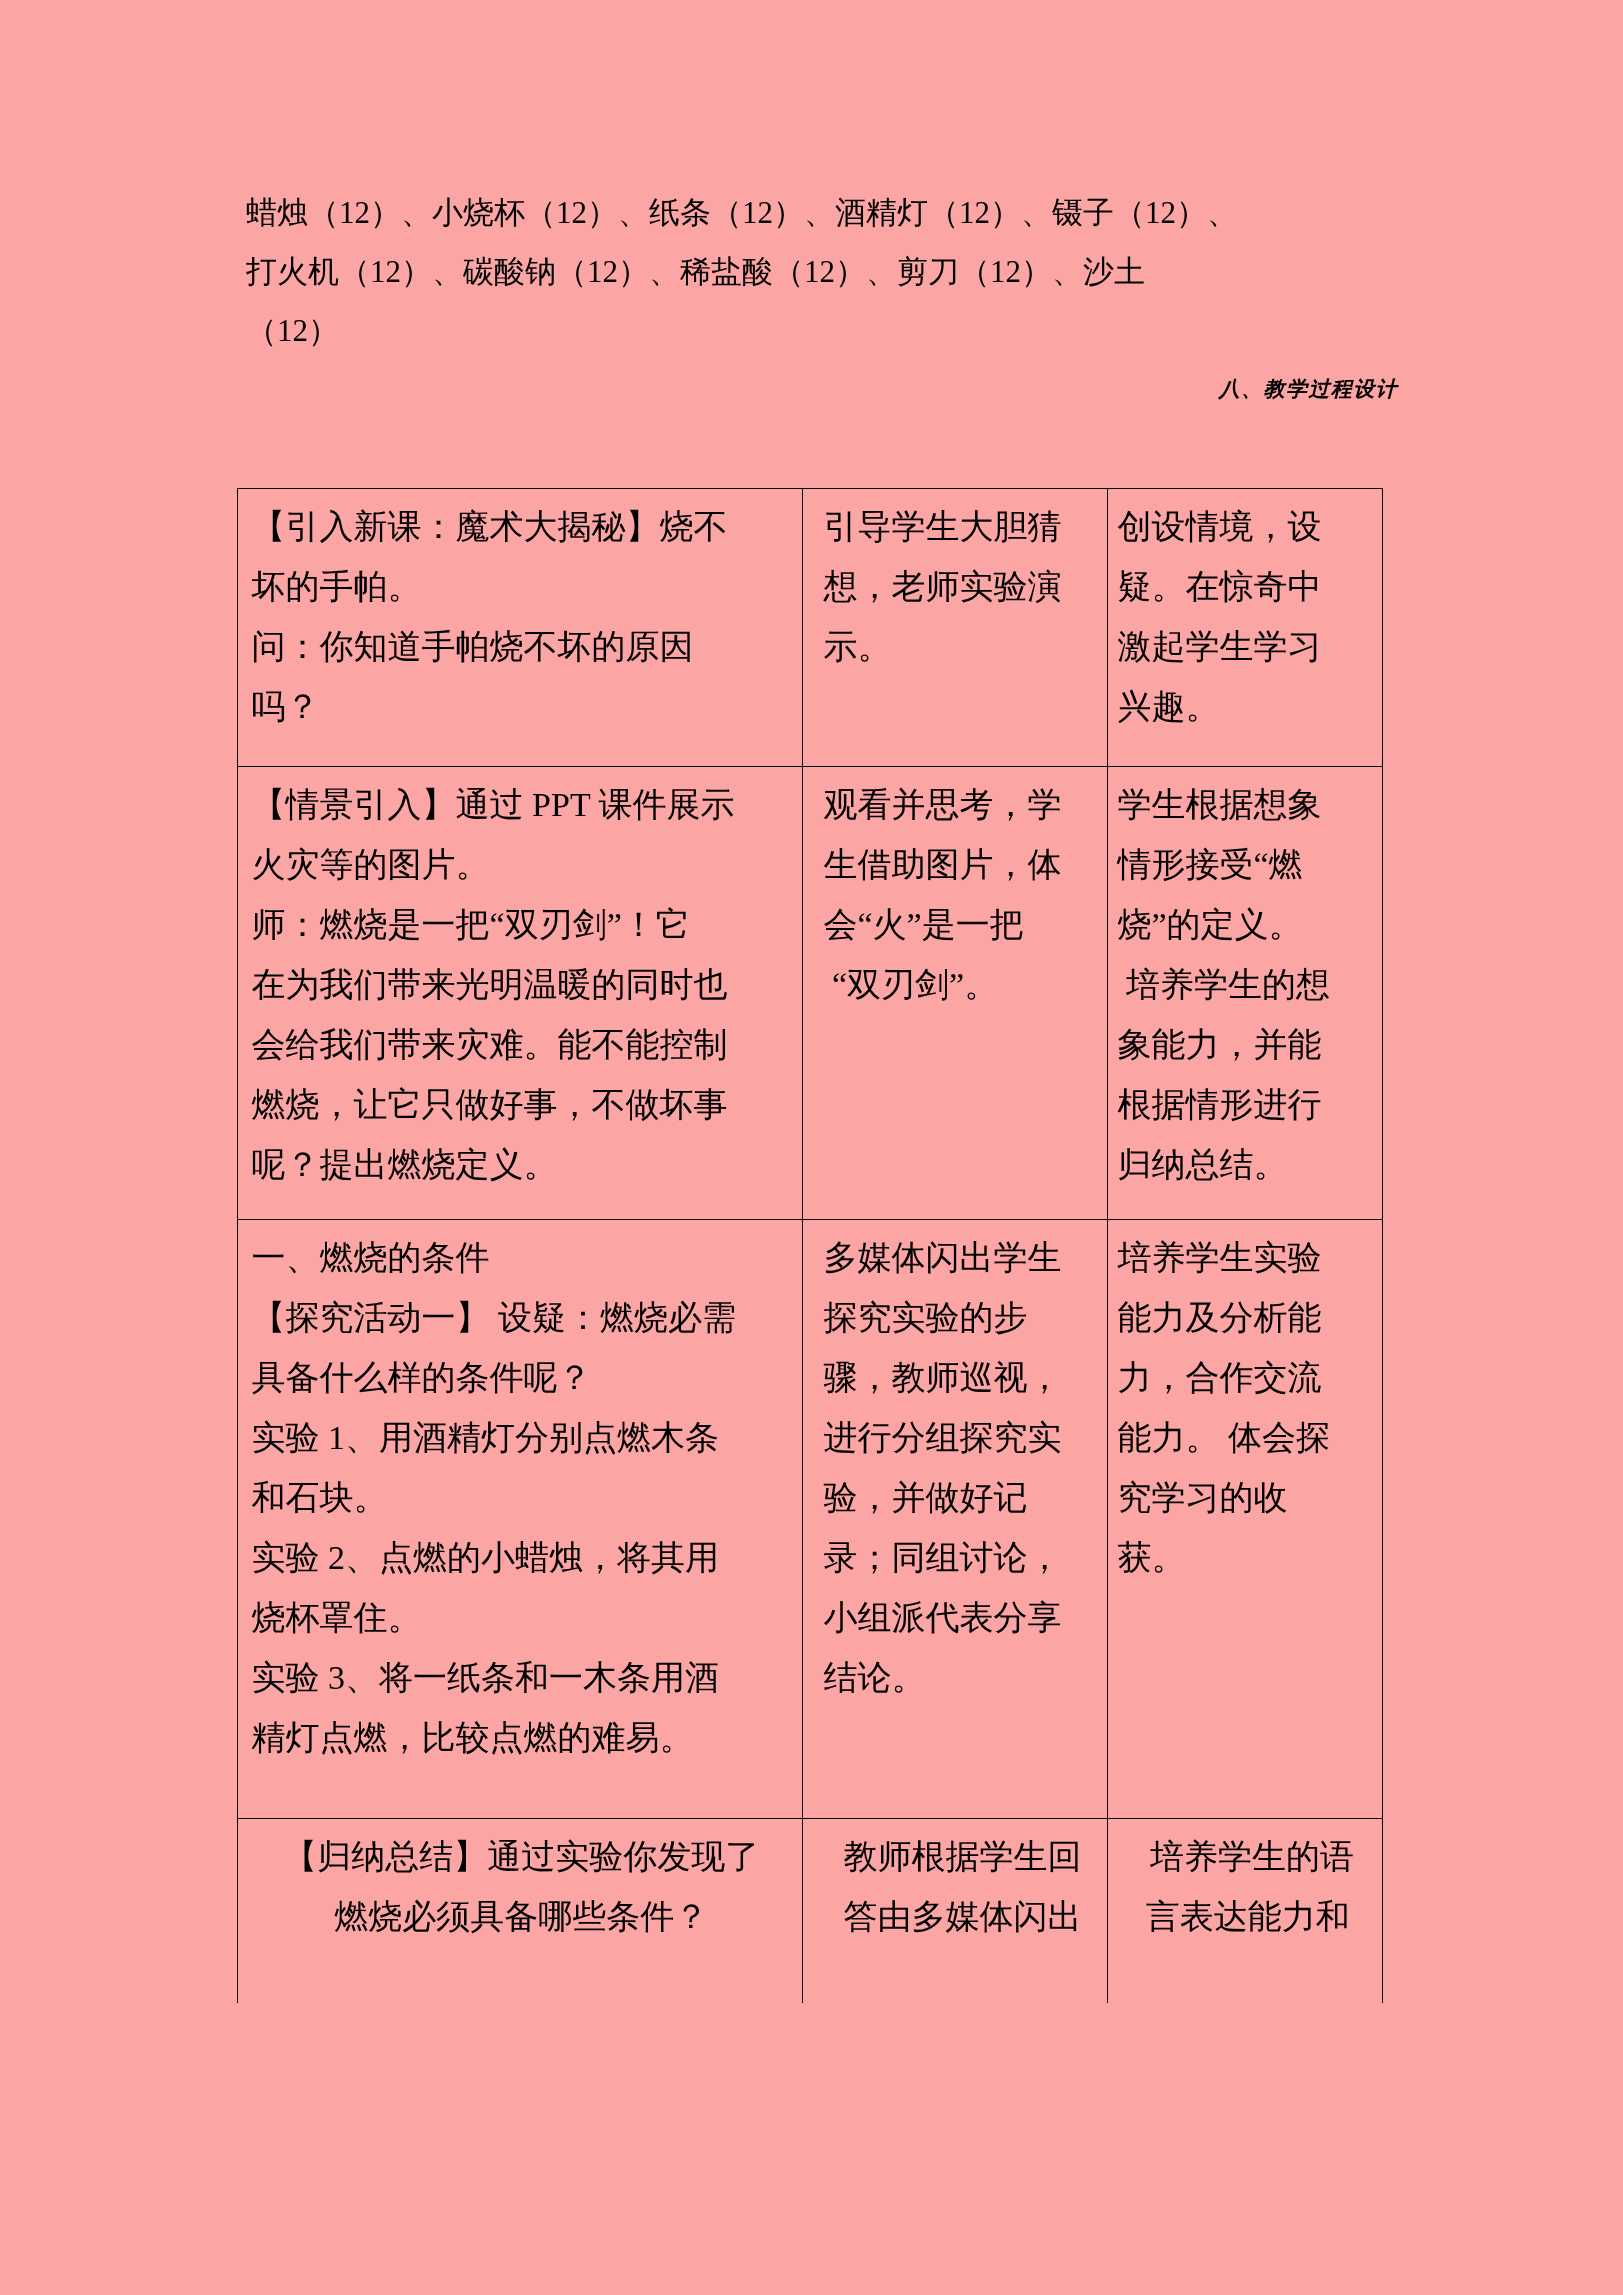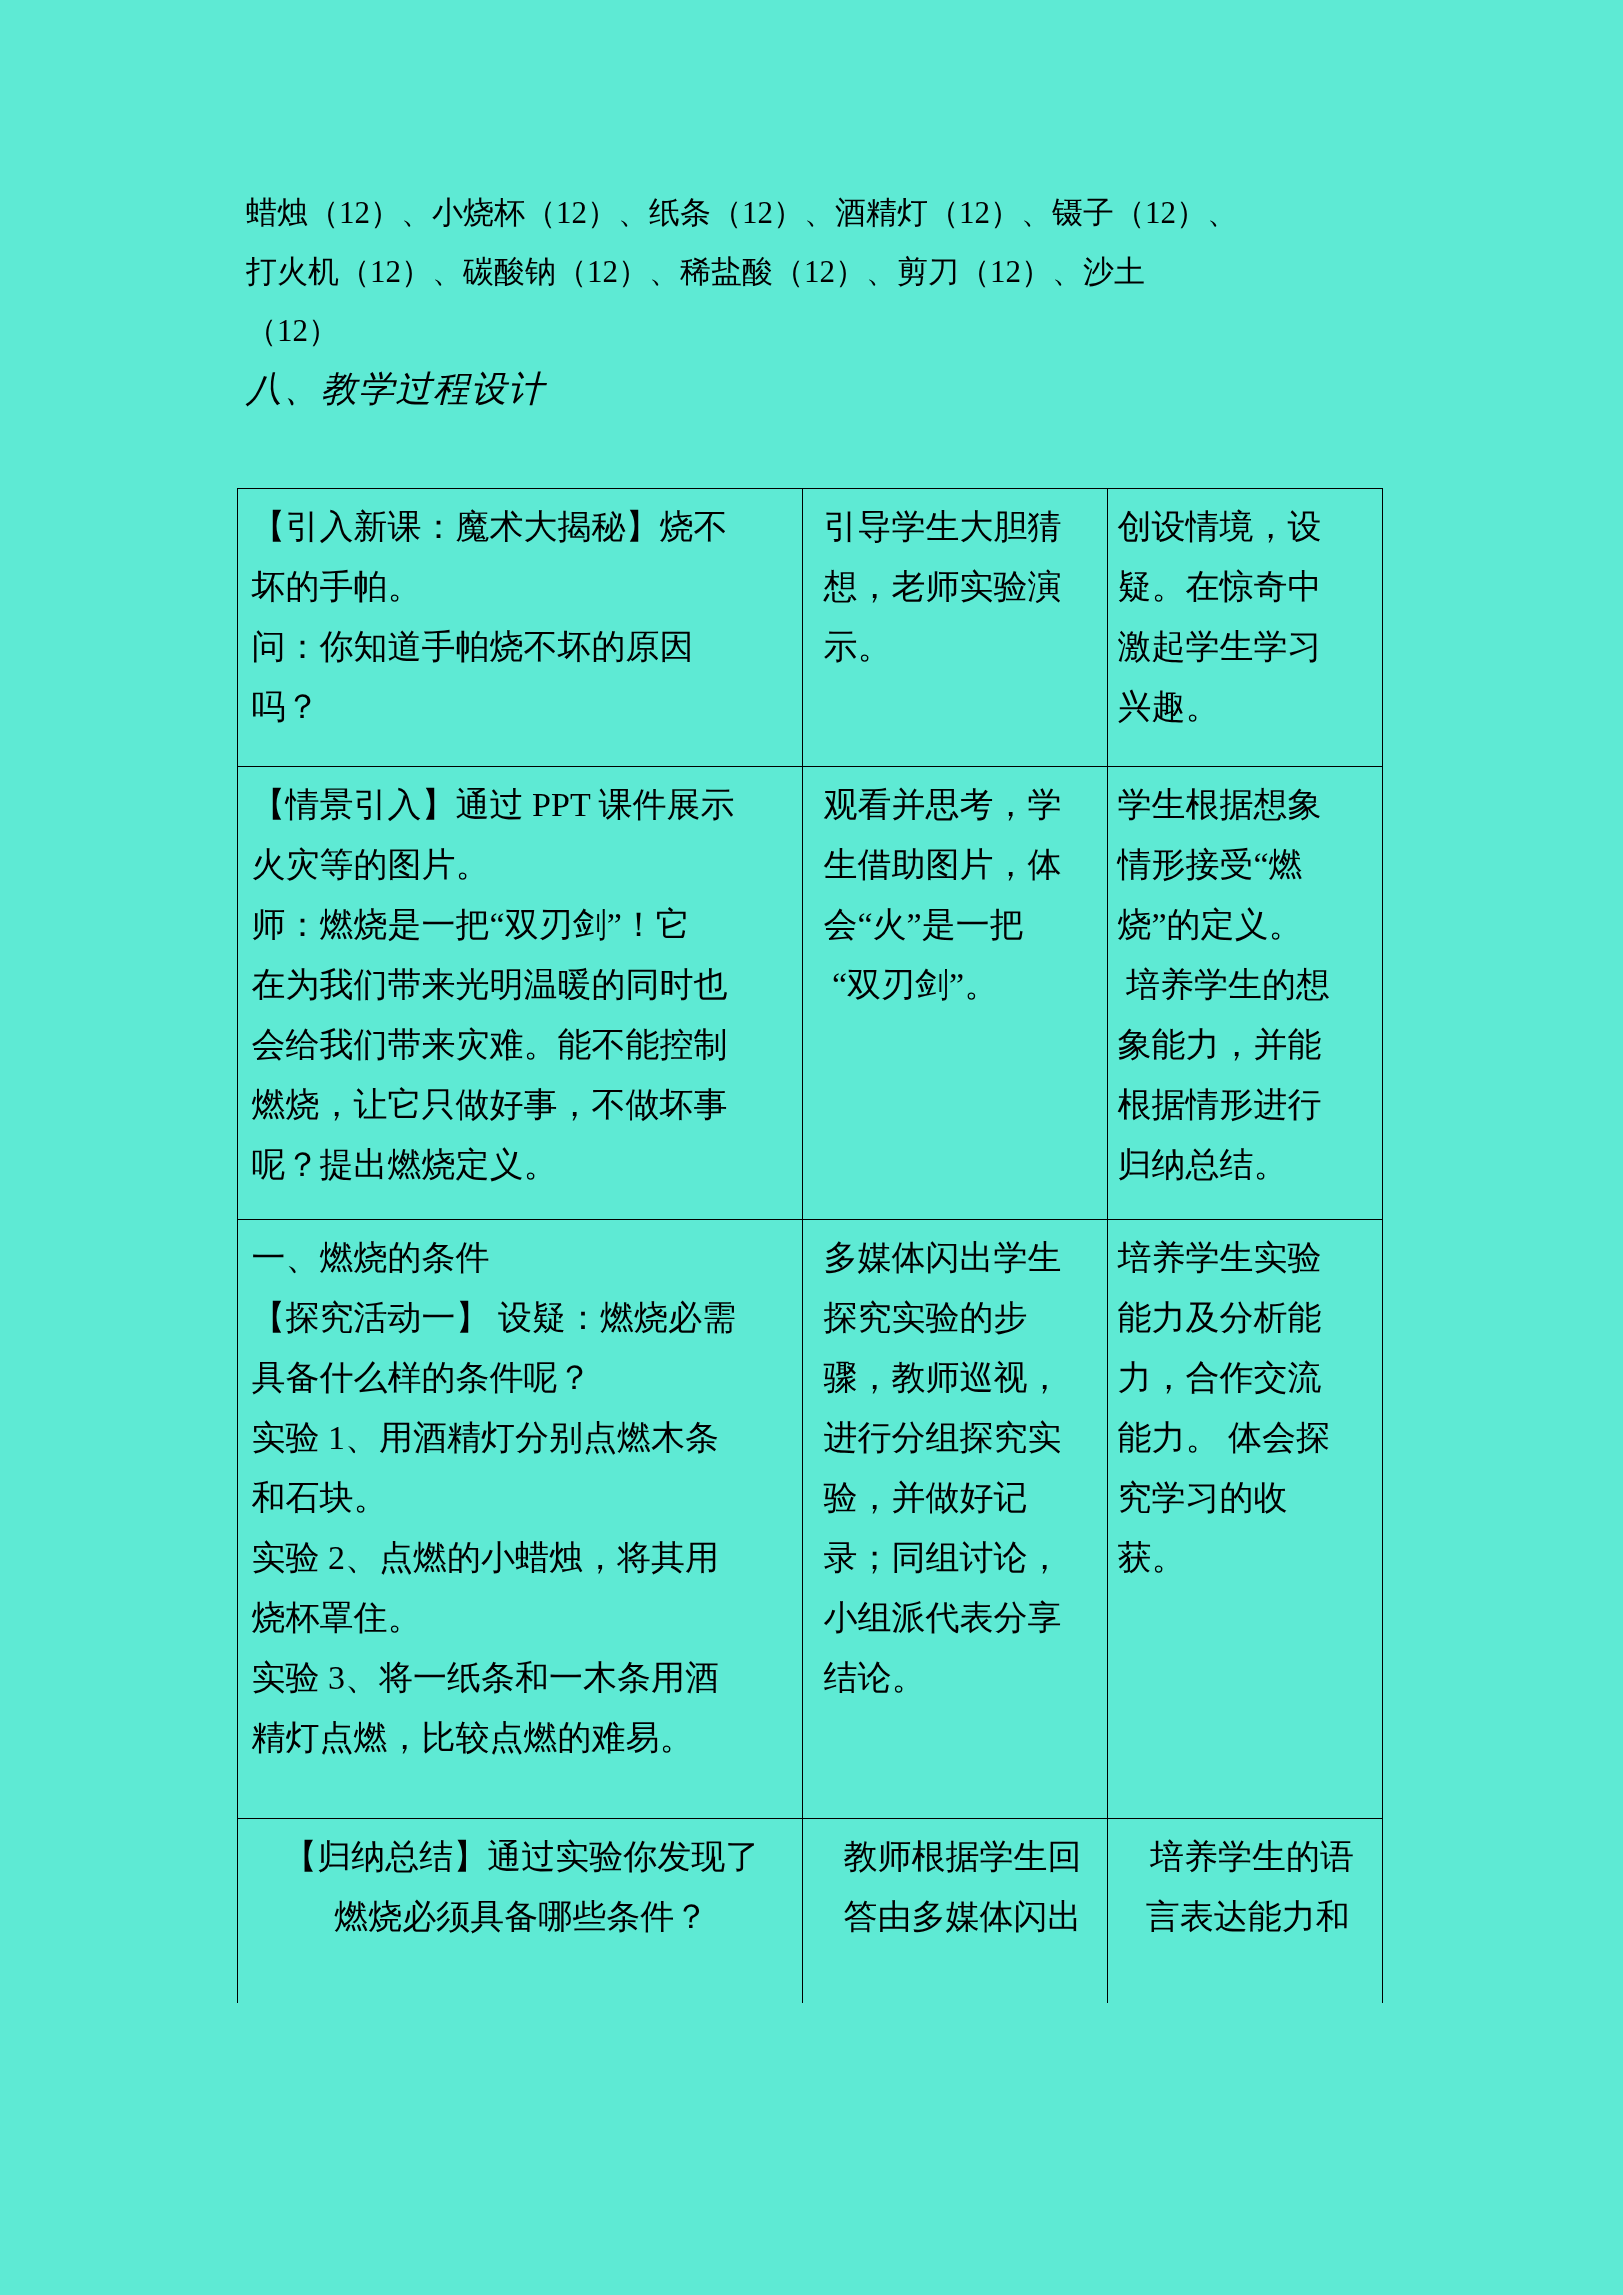--- a/index.html
+++ b/index.html
@@ -1,44 +1,45 @@
 <!DOCTYPE html>
 <html style="font-size:11px"><head>
   <meta charset="utf-8">
   <style>
     * { margin: 0; padding: 0; box-sizing: border-box; }
     html, body { background: #e8e8e8; }
     .page {
       position: relative;
       width: 1623px;
       height: 2295px;
-      background: #5eead4;
+      background: #fca5a5;
       color: #000000;
       font-family: "Liberation Serif", "DejaVu Serif", serif;
       overflow: hidden;
       margin: 0 auto;
     }
     .doc-text {
       font-size: 31px;
       line-height: 59px;
       white-space: pre-wrap;
     }
     .intro-block {
       position: absolute;
       left: 246px;
       top: 183px;
       width: 1152px;
     }
     .section-heading {
-      font-size: 36px;
-      font-weight: normal;
+      font-size: 21px;
+      font-weight: bold;
       font-style: italic;
       line-height: 59px;
       letter-spacing: 1.4px;
       white-space: pre-wrap;
+      text-align: right;
     }
     table.lesson-table {
       position: absolute;
       left: 237px;
       top: 488px;
       width: 1145px;
       border-collapse: collapse;
       table-layout: fixed;
     }
     .lesson-table th, .lesson-table td {

